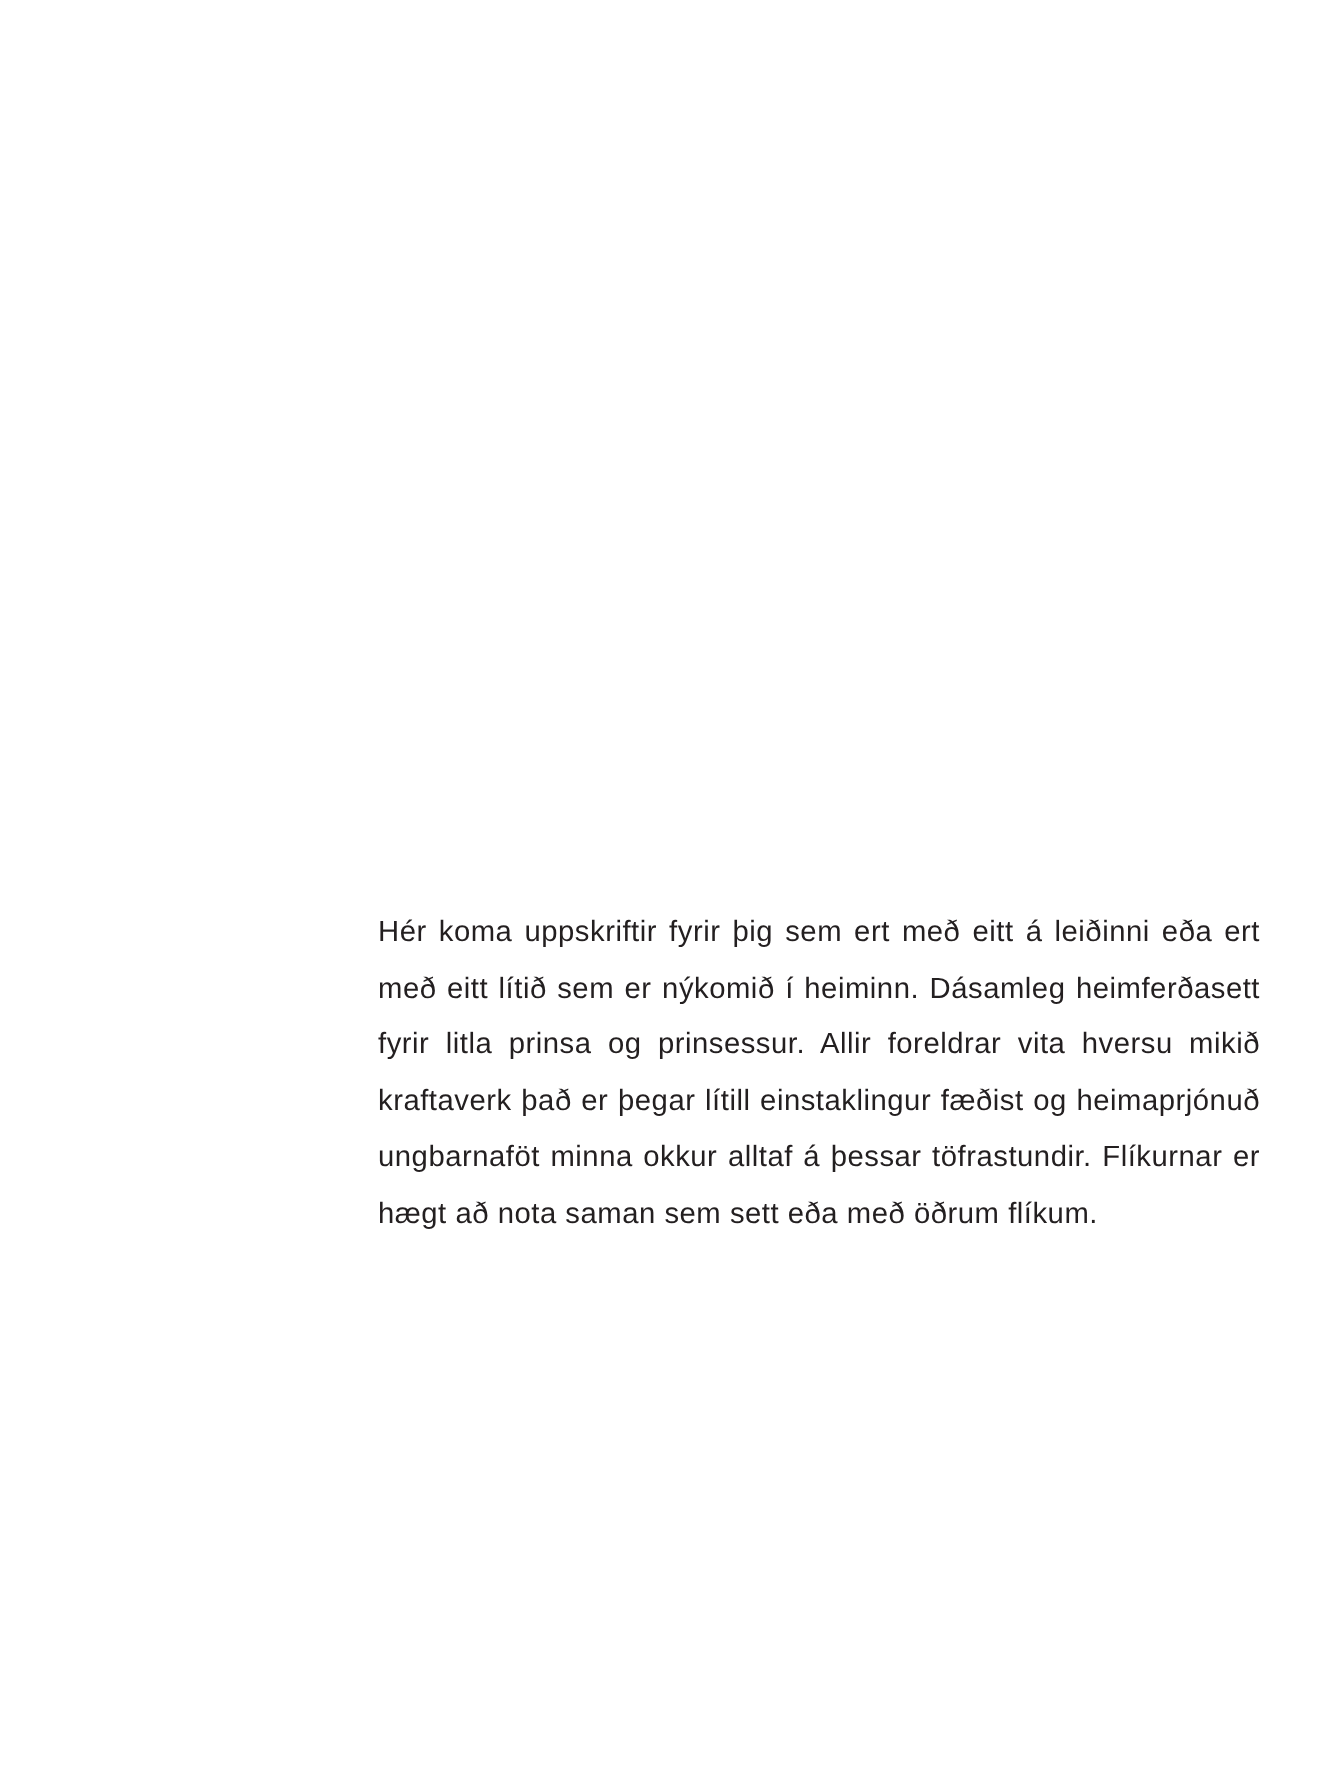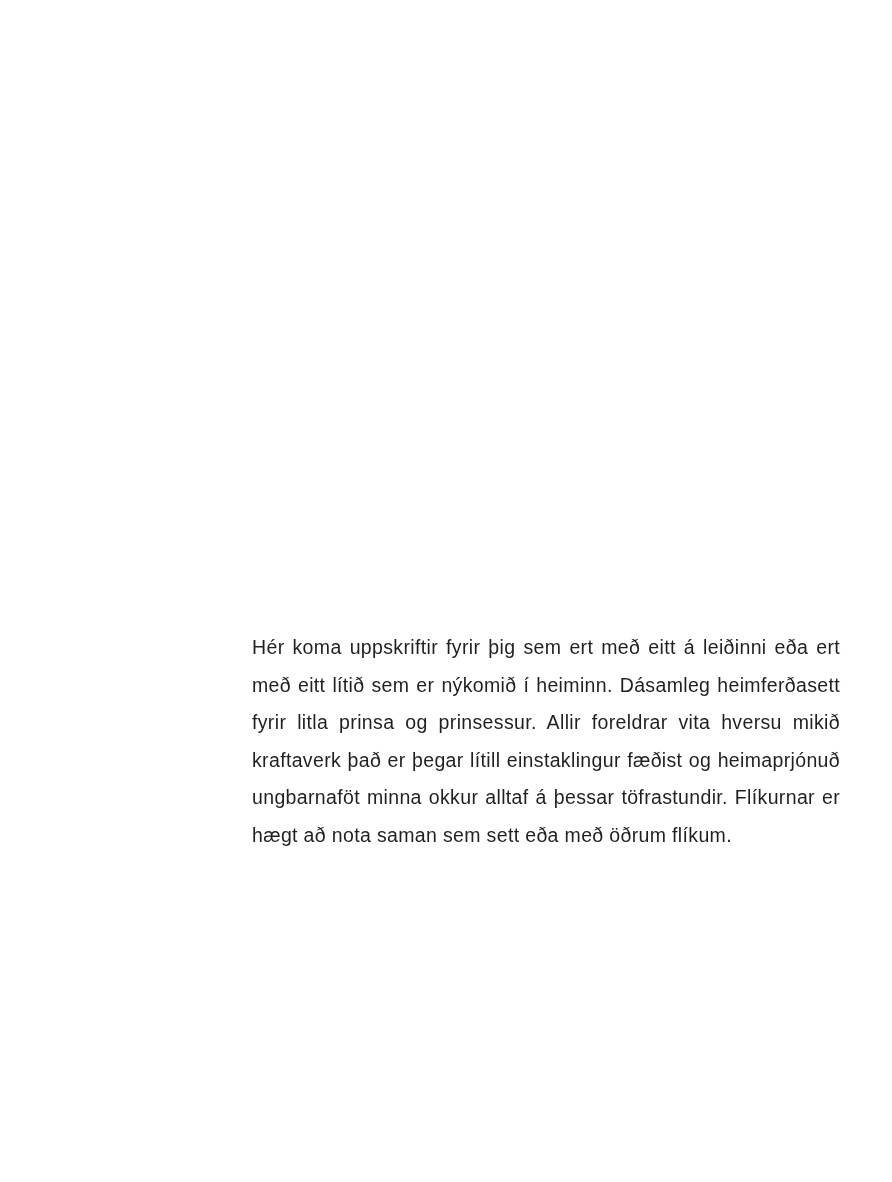--- a/index.html
+++ b/index.html
@@ -11,21 +11,21 @@
     position: relative;
     width: 892px;
     height: 1182px;
     background: #ffffff;
     overflow: hidden;
     font-family: "Liberation Sans", sans-serif;
   }
   .body-text-block {
     position: absolute;
     left: 252px;
-    top: 629px;
+    top: 603px;
     width: 588px;
   }
   .body-text {
     margin: 0;
     font-family: "Liberation Sans", sans-serif;
     font-size: 19.5px;
     line-height: 37.5px;
     letter-spacing: 0.35px;
     color: #231f20;
     text-align: justify;

